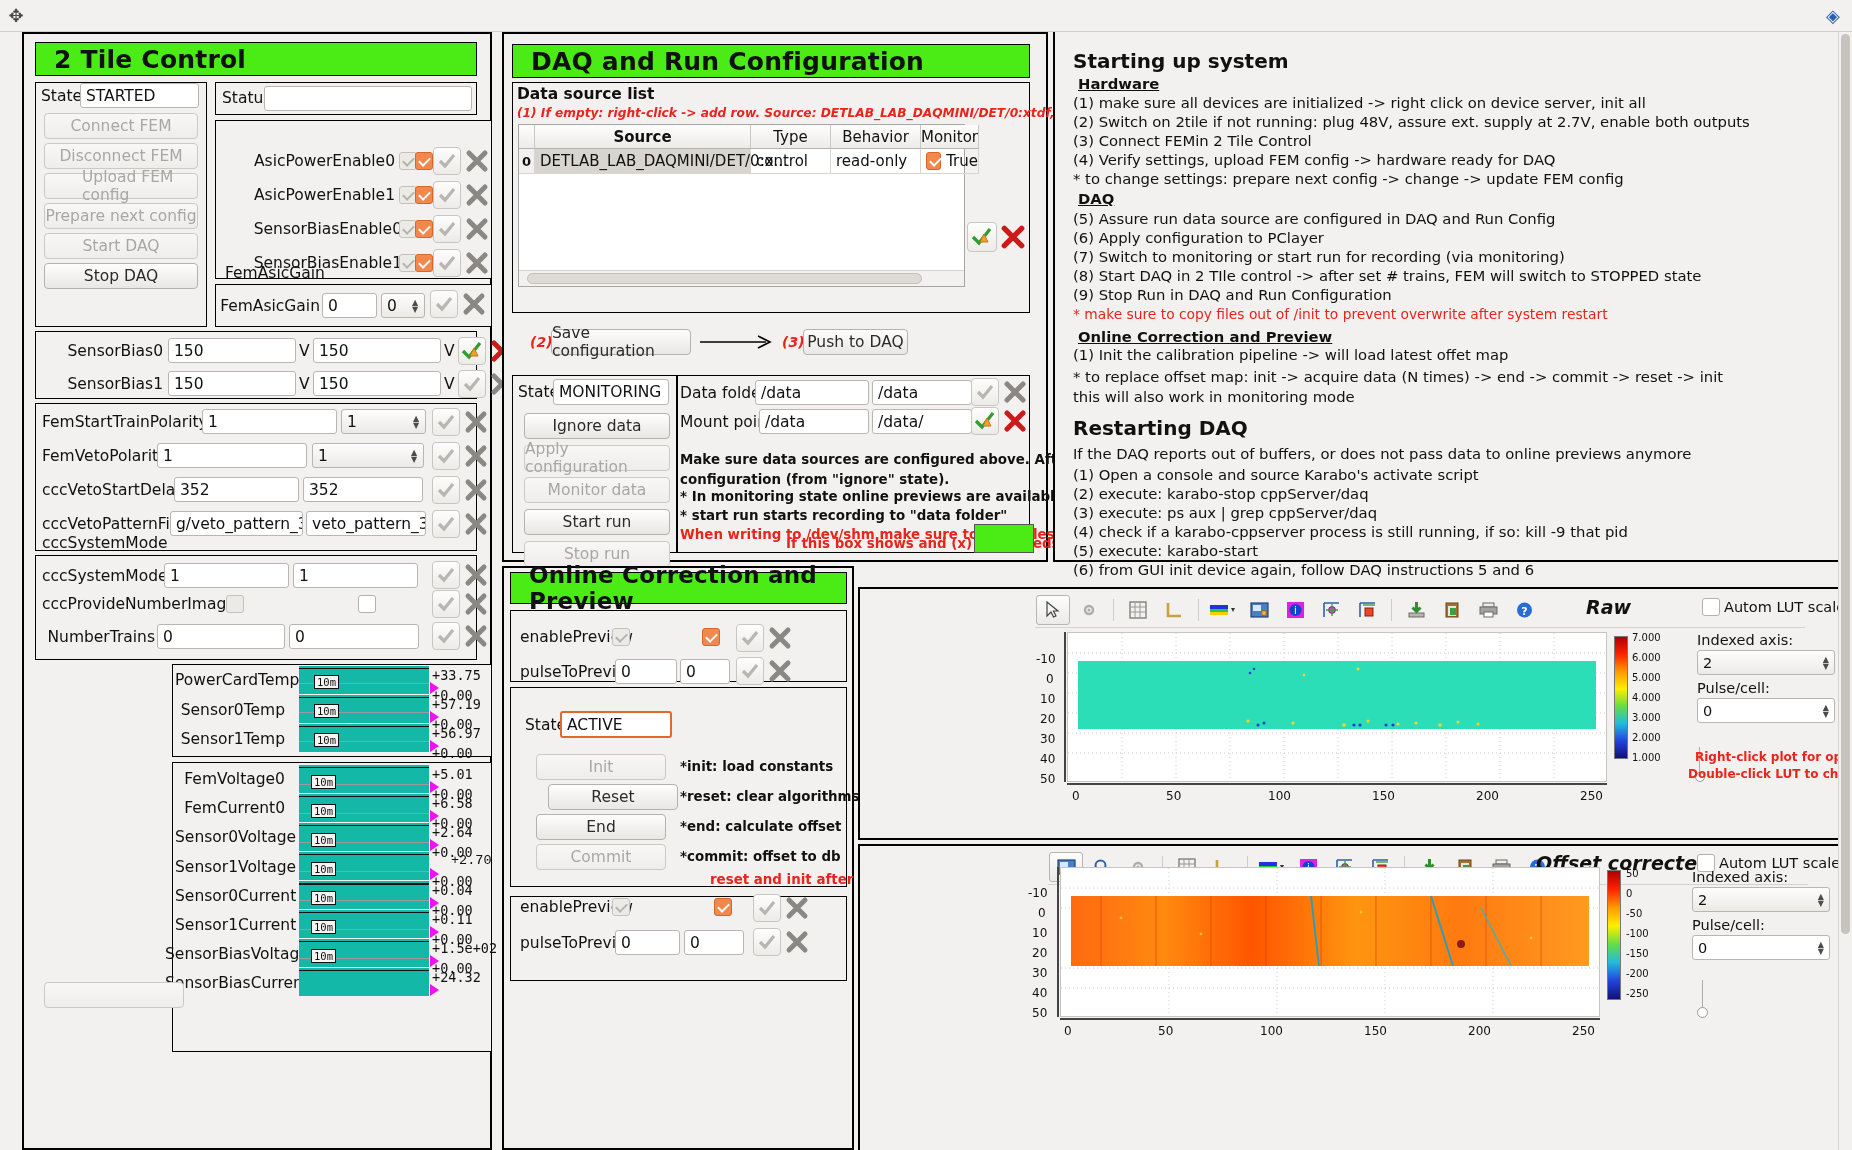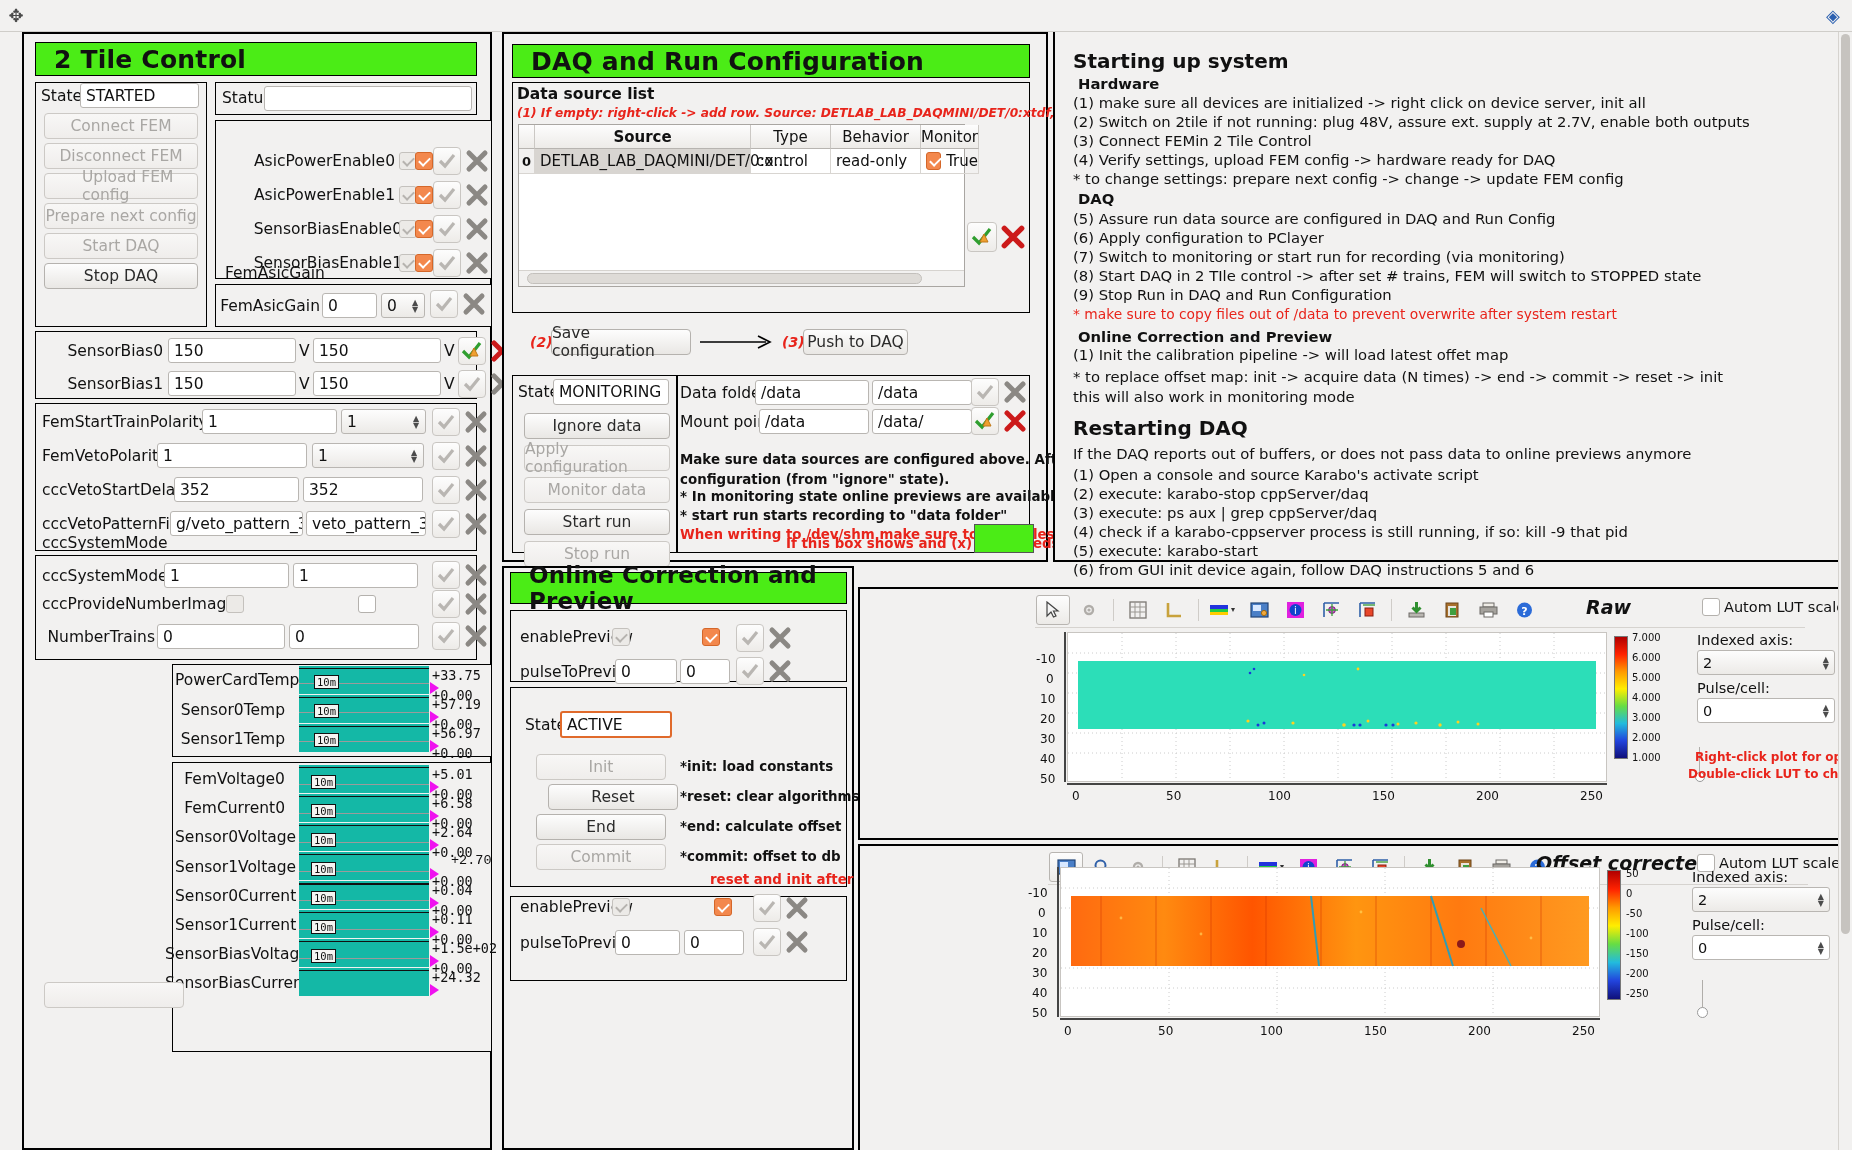--- a/index.html
+++ b/index.html
@@ -56,21 +56,21 @@
   .tval{position:absolute;font-family:"DejaVu Sans Mono",monospace;font-size:13.5px;color:#111;white-space:nowrap;}
   .tri{position:absolute;width:0;height:0;border-left:9px solid #ef11ef;border-top:6px solid transparent;border-bottom:6px solid transparent;}
 
   
   .tbl{position:absolute;background:#fff;border:1px solid #a9a6a2;}
   .th{position:absolute;background:linear-gradient(#fdfdfd,#edebe8);border-right:1px solid #cbc8c4;border-bottom:1px solid #b7b4b0;font-size:15px;display:flex;align-items:center;justify-content:center;font-weight:bold;}
   .td{position:absolute;border-right:1px solid #d8d5d1;border-bottom:1px solid #d8d5d1;font-size:15px;display:flex;align-items:center;padding-left:5px;}
 
   
   .instr{position:absolute;font-size:14.8px;color:#111;white-space:nowrap;}
-  .instr.b{font-weight:bold;}
+  .instr.b{font-weight:bold;text-decoration:underline;}
   .instr.h1{font-size:20px;font-weight:bold;}
   .instr.red{color:#e8241b;}
   .note{position:absolute;font-size:13.4px;font-weight:bold;color:#111;white-space:nowrap;}
   .note.red{color:#e8241b;font-weight:bold;}
   .note.redi{color:#e8241b;font-weight:bold;font-style:italic;}
 
   
   .imgtool{position:absolute;background:#f2f1f0;border-bottom:1px solid #d6d3cf;display:flex;align-items:center;}
   .tbtn{width:34px;height:30px;display:flex;align-items:center;justify-content:center;margin:0 1px;border-radius:3px;}
   .tbtn.sel{border:1px solid #b8b5b1;background:linear-gradient(#fdfdfd,#eceae7);}
@@ -634,21 +634,21 @@
 <div class="instr" style="left:1073px;top:81px;">(2) Switch on 2tile if not running: plug 48V, assure ext. supply at 2.7V, enable both outputs</div>
 <div class="instr" style="left:1073px;top:100px;">(3) Connect FEMin 2 Tile Control</div>
 <div class="instr" style="left:1073px;top:119px;">(4) Verify settings, upload FEM config -&gt; hardware ready for DAQ</div>
 <div class="instr" style="left:1073px;top:138px;">      * to change settings: prepare next config -&gt; change -&gt; update FEM config</div>
 <div class="instr b" style="left:1078px;top:158px;">DAQ</div>
 <div class="instr" style="left:1073px;top:178px;">(5) Assure run data source are configured in DAQ and Run Config</div>
 <div class="instr" style="left:1073px;top:197px;">(6) Apply configuration to PClayer</div>
 <div class="instr" style="left:1073px;top:216px;">(7) Switch to monitoring or start run for recording (via monitoring)</div>
 <div class="instr" style="left:1073px;top:235px;">(8) Start DAQ in 2 TIle control -&gt; after set # trains, FEM will switch to STOPPED state</div>
 <div class="instr" style="left:1073px;top:254px;">(9) Stop Run in DAQ and Run Configuration</div>
-<div class="instr red" style="left:1073px;top:274px;font-size:13.8px;">      * make sure to copy files out of /data to prevent overwrite after system restart</div>
+<div class="instr red" style="left:1073px;top:274px;font-size:13.8px;">      * make sure to copy files out of /init to prevent overwrite after system restart</div>
 <div class="instr b" style="left:1078px;top:296px;">Online Correction and Preview</div>
 <div class="instr" style="left:1073px;top:314px;">(1) Init the calibration pipeline -&gt; will load latest offet map</div>
 <div class="instr" style="left:1073px;top:336px;">       * to replace offset map: init -&gt; acquire data (N times) -&gt; end -&gt; commit -&gt; reset -&gt; init</div>
 <div class="instr" style="left:1073px;top:356px;">          this will also work in monitoring mode</div>
 <div class="instr h1" style="left:1073px;top:384px;">Restarting DAQ</div>
 <div class="instr" style="left:1073px;top:413px;">If the DAQ reports out of buffers, or does not pass data to online previews anymore</div>
 <div class="instr" style="left:1073px;top:434px;">(1) Open a console and source Karabo's activate script</div>
 <div class="instr" style="left:1073px;top:453px;">(2) execute: karabo-stop cppServer/daq</div>
 <div class="instr" style="left:1073px;top:472px;">(3) execute: ps aux | grep cppServer/daq</div>
 <div class="instr" style="left:1073px;top:491px;">(4) check if a karabo-cppserver process is still running, if so: kill -9 that pid</div>

